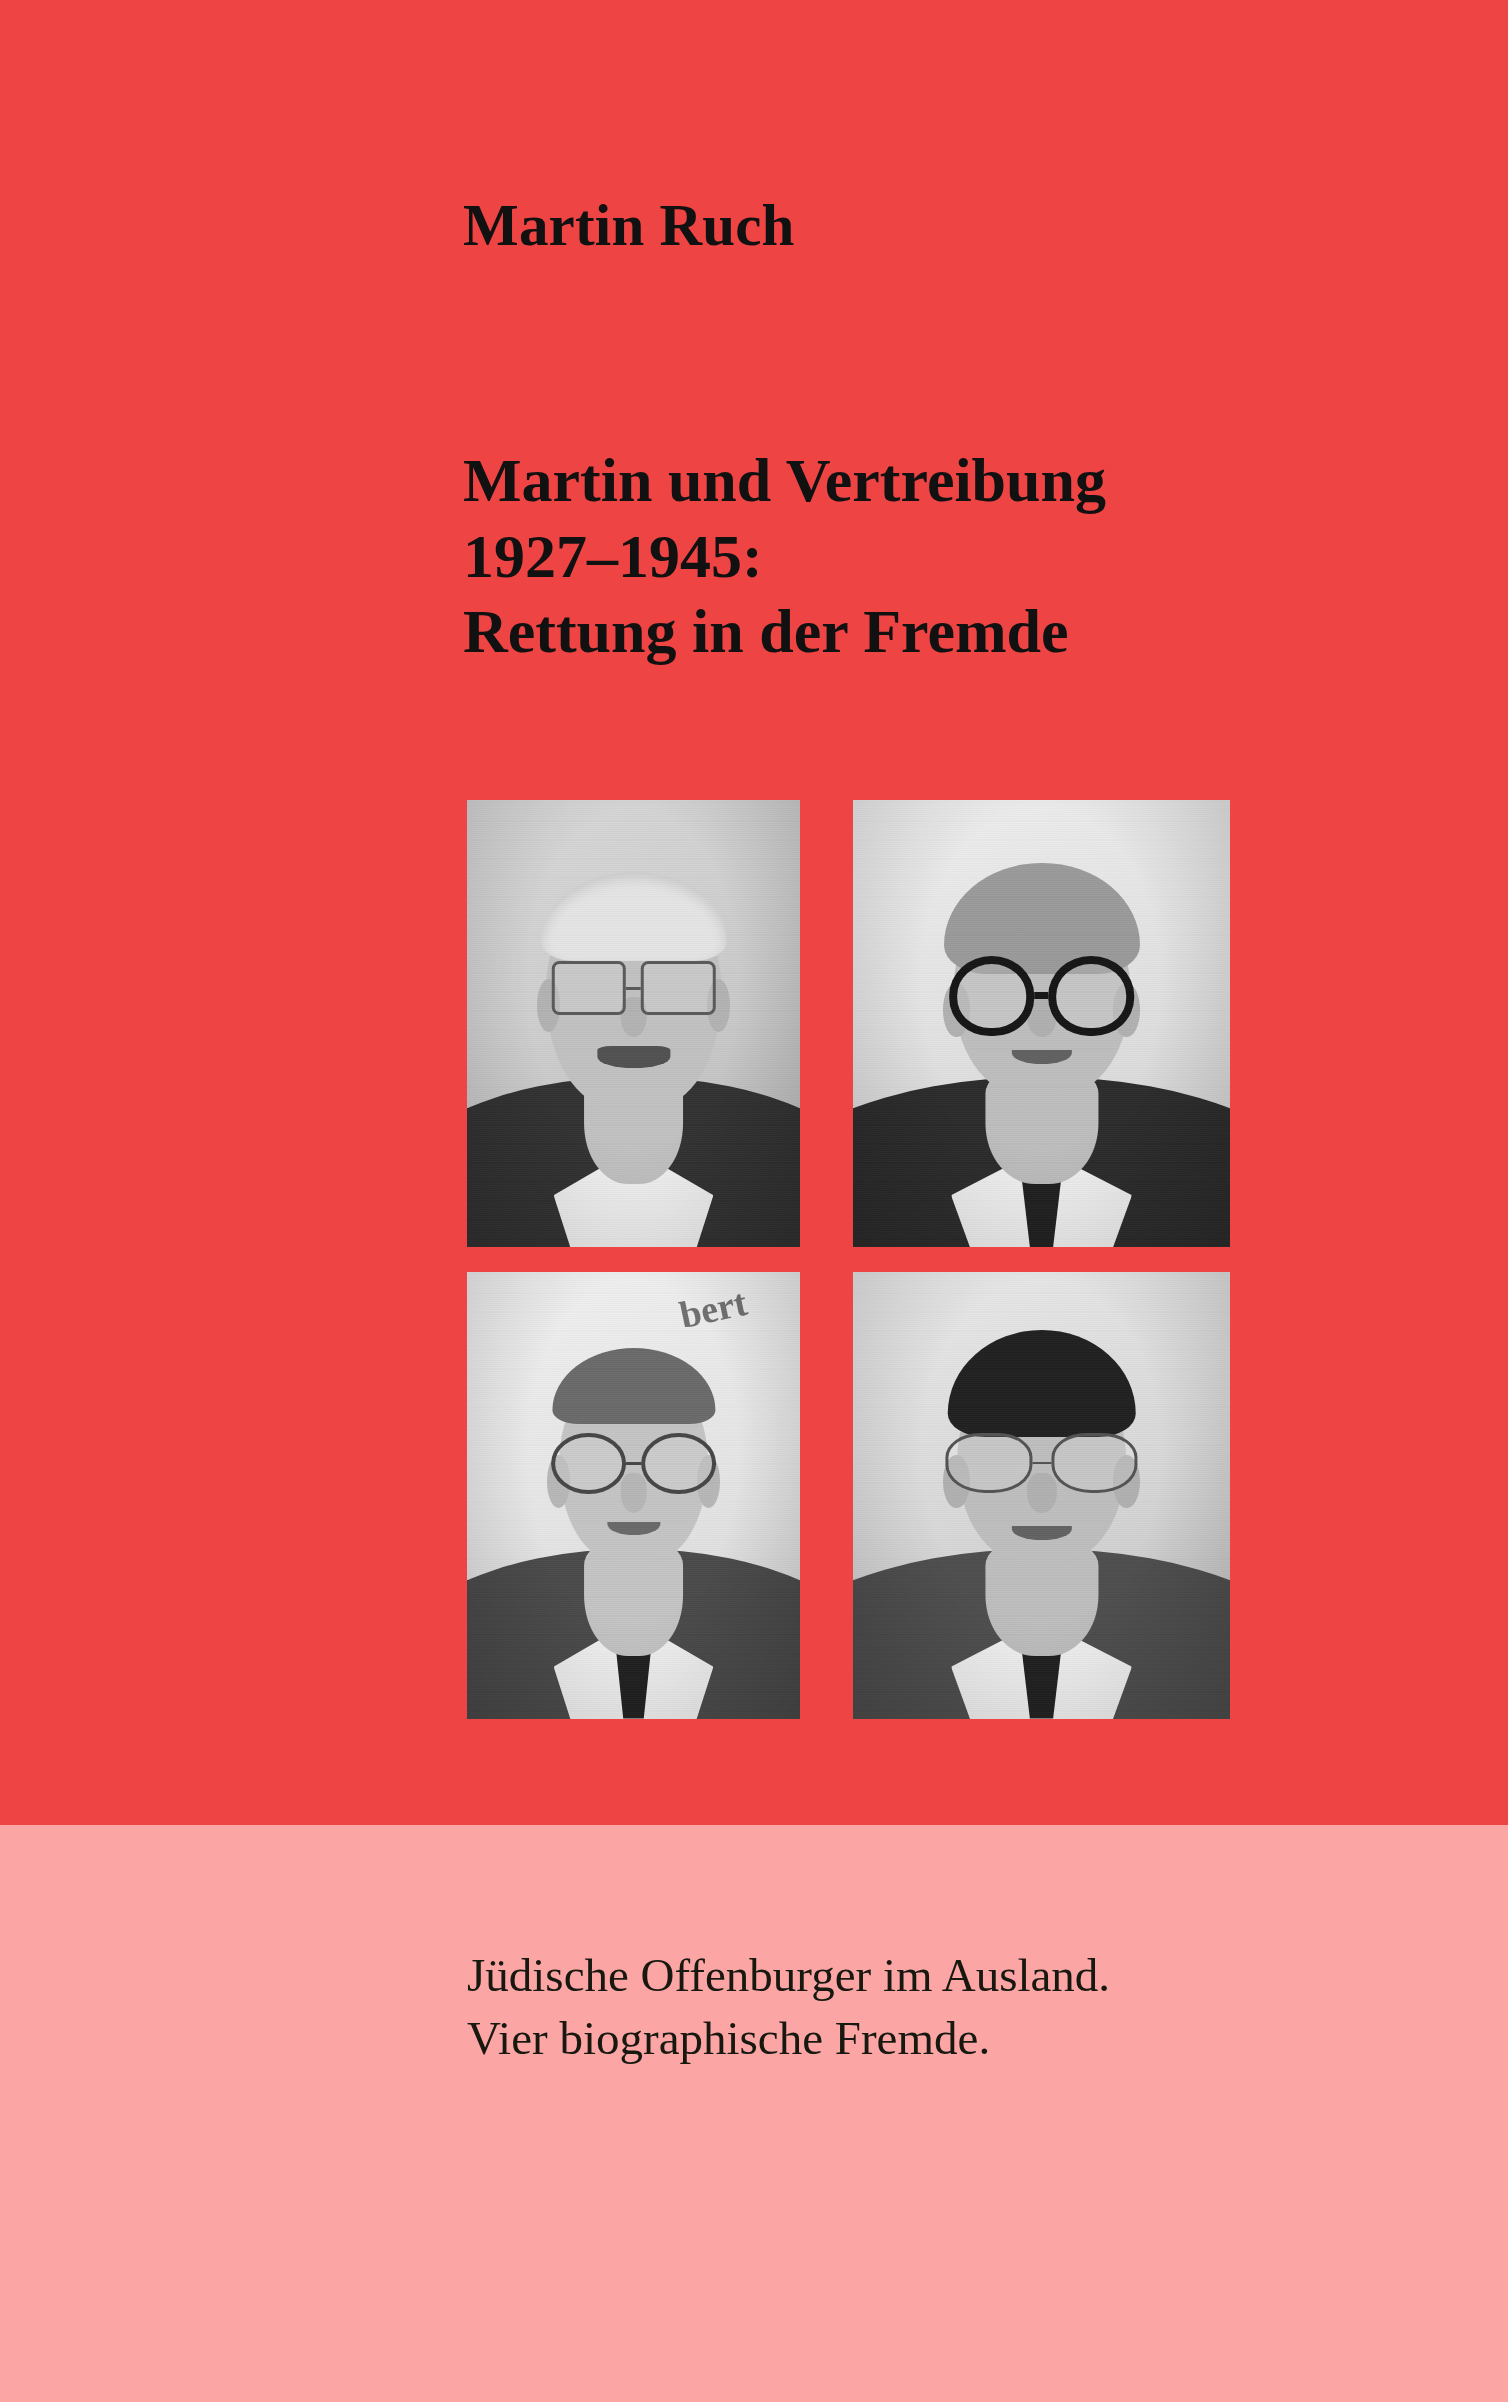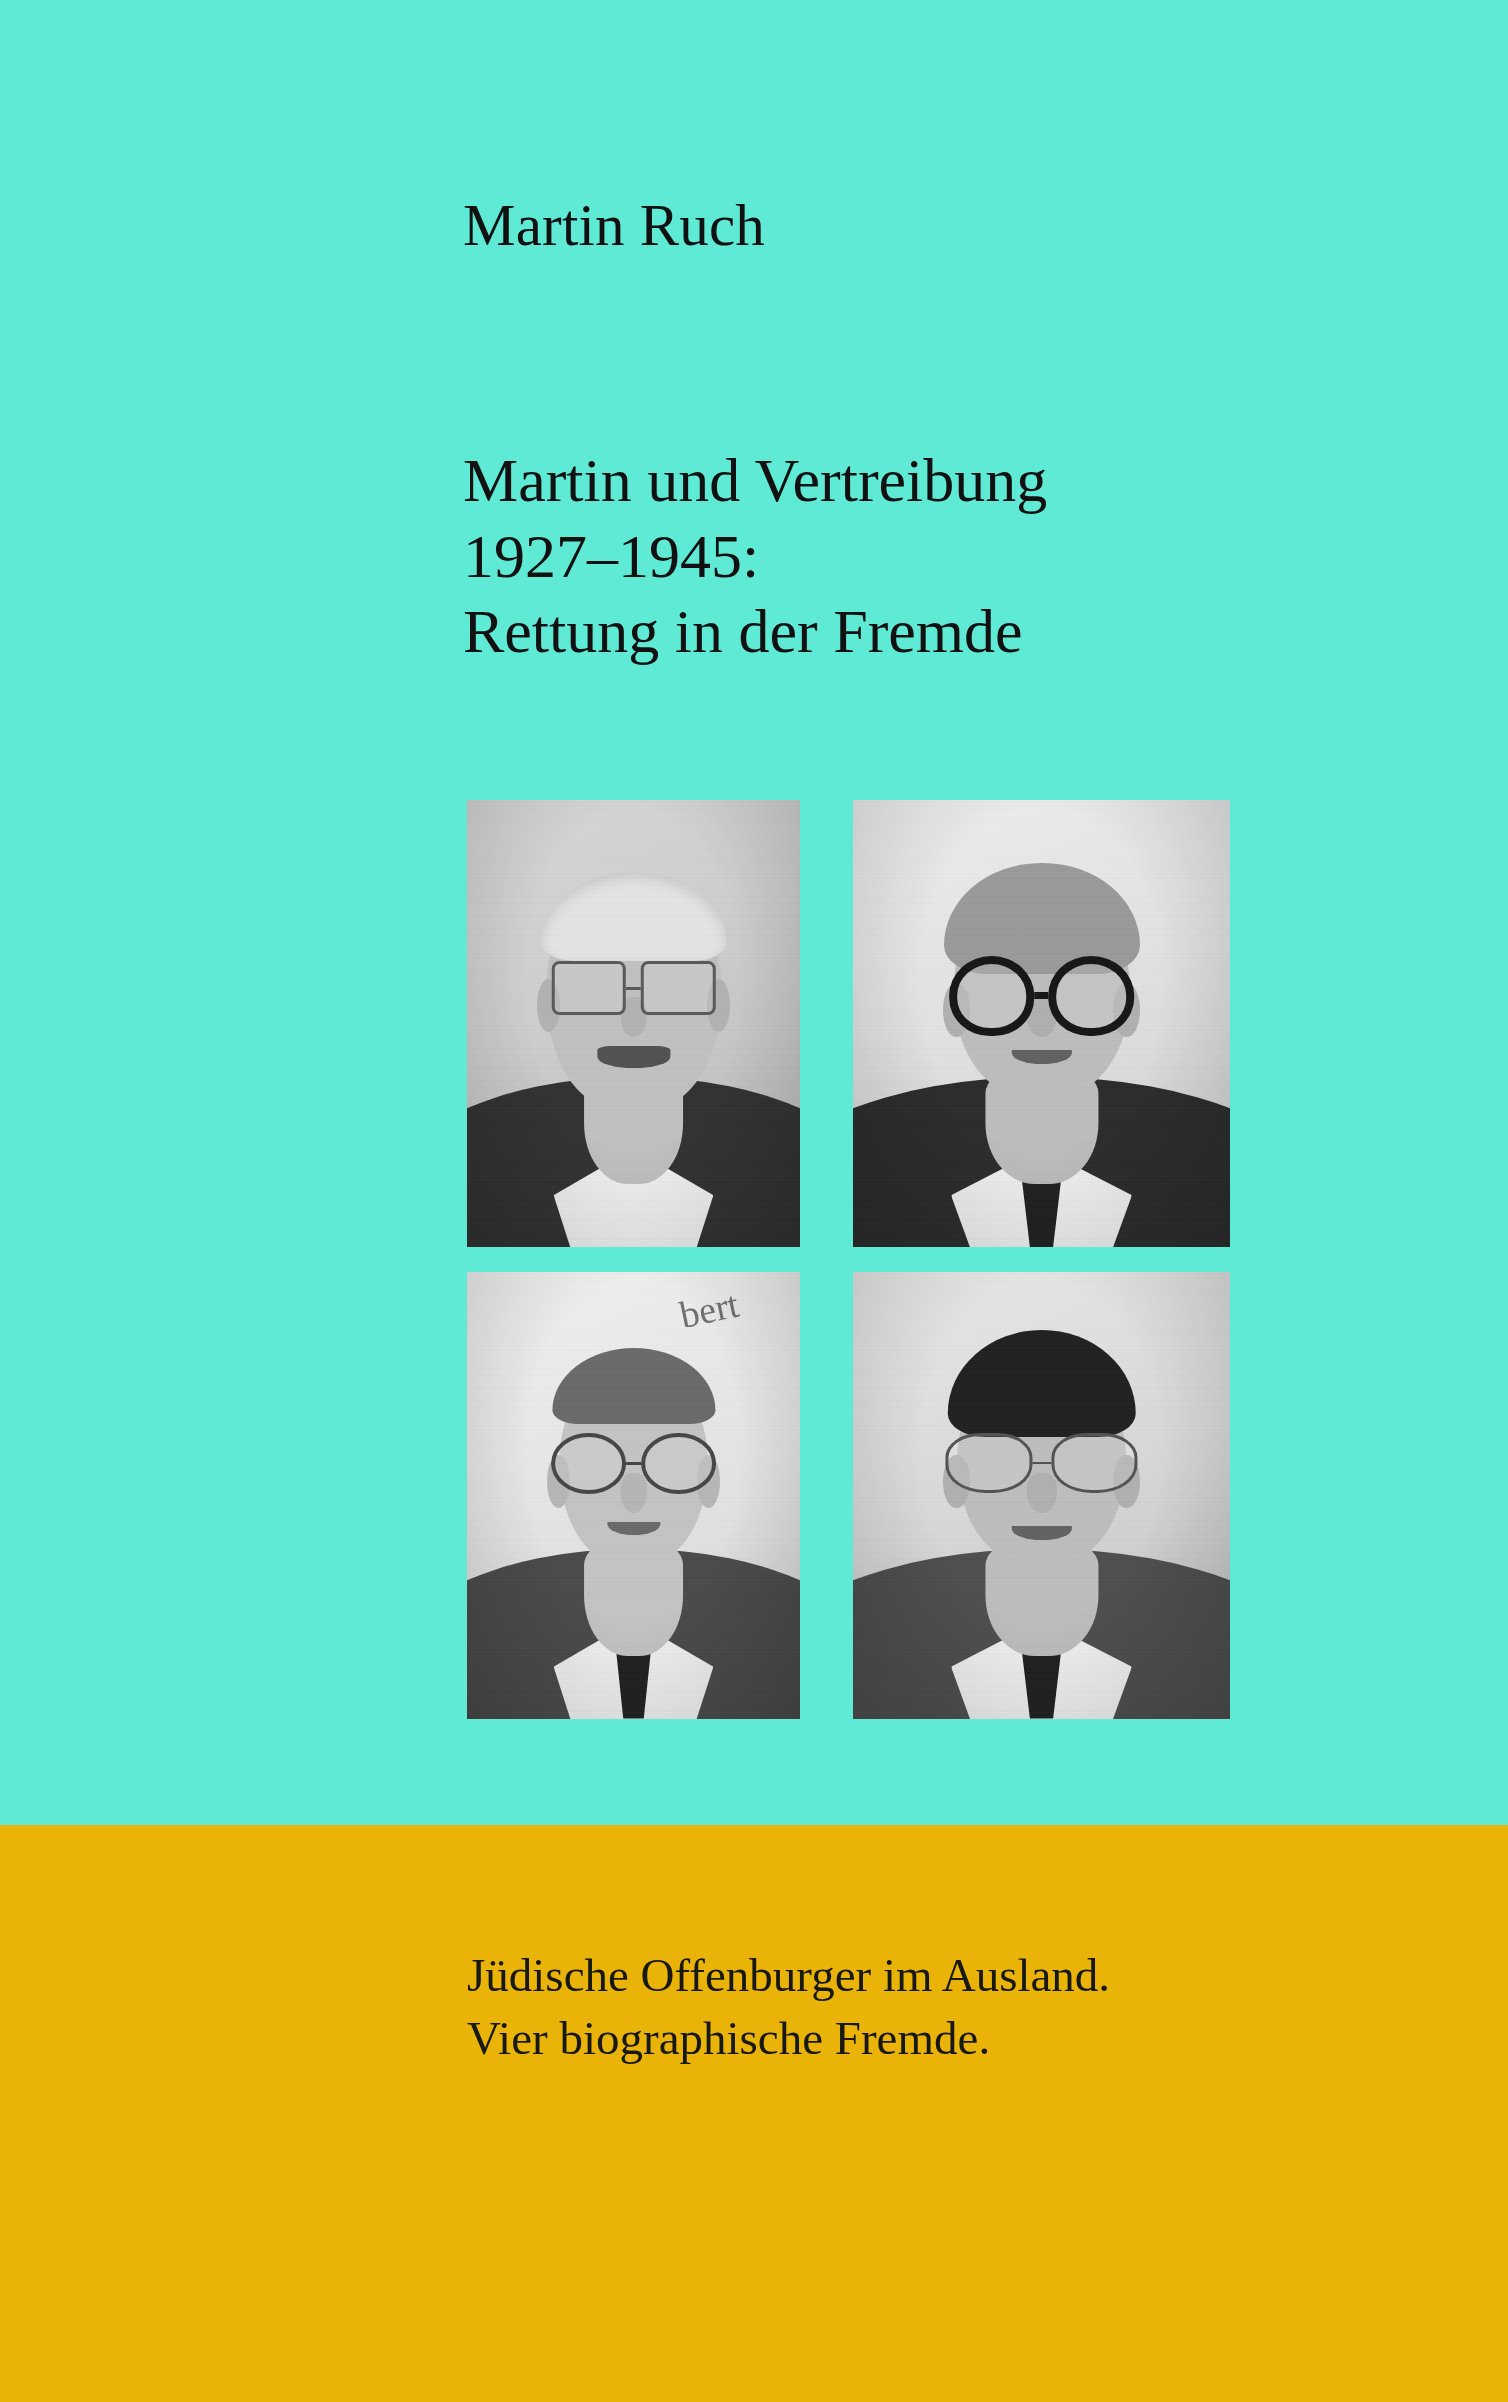--- a/index.html
+++ b/index.html
@@ -19,21 +19,22 @@
     position: absolute;
     inset: 0;
     background: #ffffff;
     display: flex;
     flex-direction: column;
   }
 
   .cover-top {
     position: relative;
     flex: 0 0 1825px;
-    background: #5eead4;
+    background: #ef4444;
+    font-weight: bold;
   }
 
   .author {
     position: absolute;
     left: 463px;
     top: 189px;
     font-size: 59px;
     line-height: 1.25;
     color: #111111;
     letter-spacing: 0.2px;
@@ -264,21 +265,21 @@
     color: #4a4740;
     font-family: "Liberation Serif", serif;
     font-size: 38px;
     transform: rotate(-12deg);
     opacity: .75;
     line-height: 1;
   }
 
   .cover-bottom {
     flex: 1 1 auto;
-    background: #eab308;
+    background: #fca5a5;
     position: relative;
   }
   .subtitle-block {
     position: absolute;
     left: 467px;
     top: 119px;
     width: 956px;
   }
   .subtitle-line {
     font-size: 47px;

